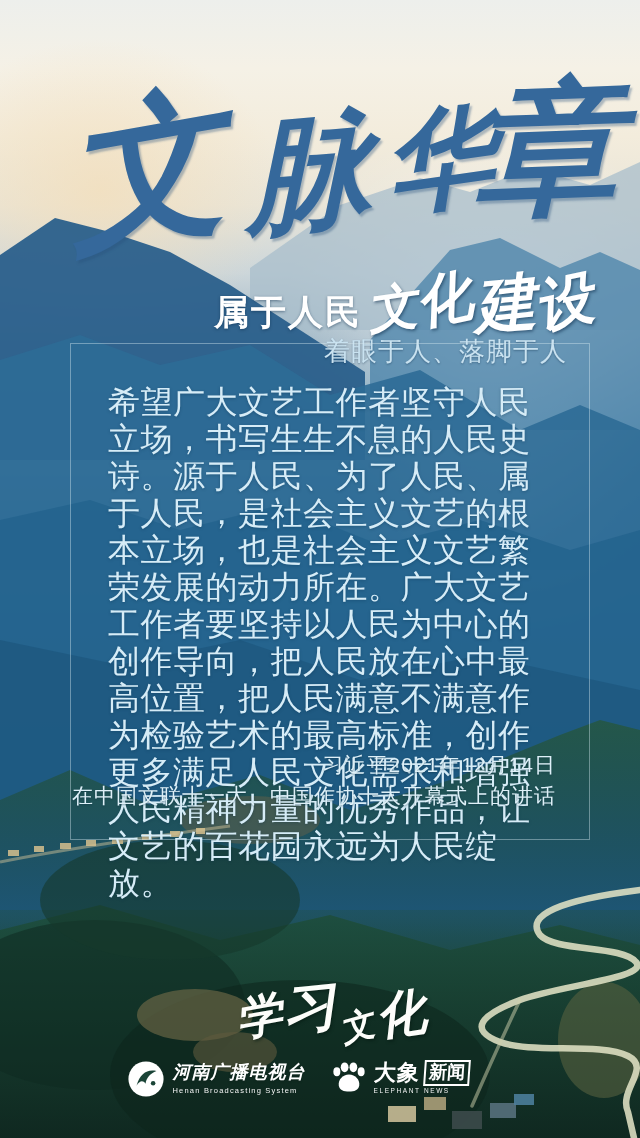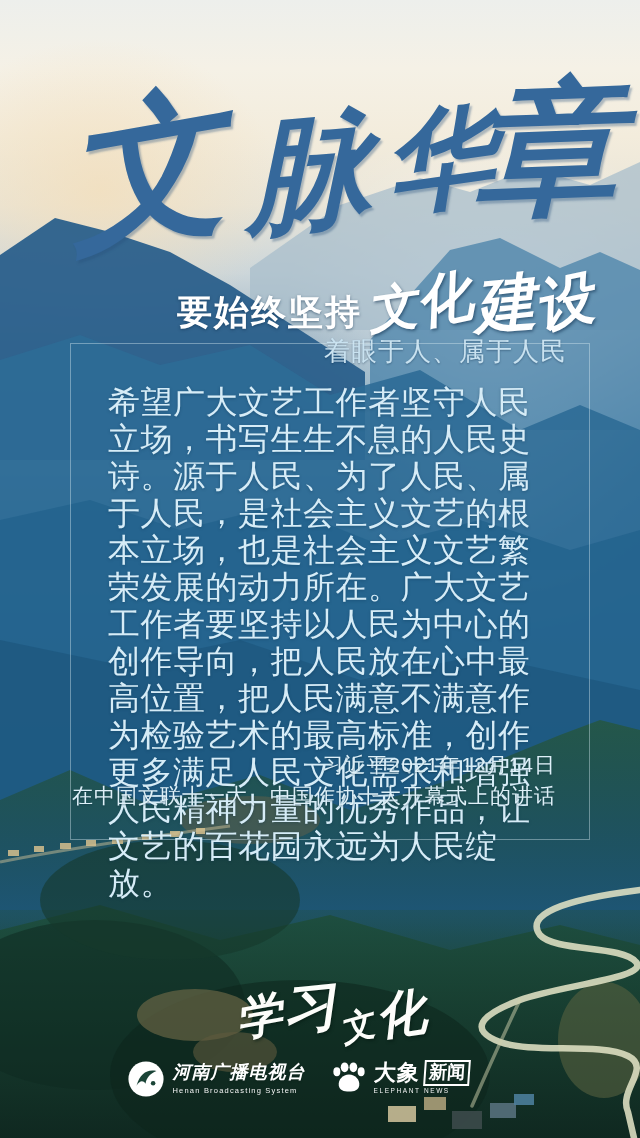--- a/index.html
+++ b/index.html
@@ -153,30 +153,30 @@
   </svg>
 
   <div class="title">
     <span>文</span>
     <span>脉</span>
     <span>华</span>
     <span>章</span>
   </div>
 
   <div class="slogan">
-    <span class="prefix">要始终坚持</span>
+    <span class="prefix">属于人民</span>
     <span class="cal">
       <span>文</span>
       <span>化</span>
       <span>建</span>
       <span>设</span>
     </span>
   </div>
 
-  <div class="tagline">着眼于人、属于人民</div>
+  <div class="tagline">着眼于人、落脚于人</div>
 
   <div class="frame"></div>
 
   <div class="quote">希望广大文艺工作者坚守人民立场，书写生生不息的人民史诗。源于人民、为了人民、属于人民，是社会主义文艺的根本立场，也是社会主义文艺繁荣发展的动力所在。广大文艺工作者要坚持以人民为中心的创作导向，把人民放在心中最高位置，把人民满意不满意作为检验艺术的最高标准，创作更多满足人民文化需求和增强人民精神力量的优秀作品，让文艺的百花园永远为人民绽放。</div>
 
   <div class="attribution">
     <div>习近平2021年12月14日</div>
     <div>在中国文联十一大、中国作协十大开幕式上的讲话</div>
   </div>
 

